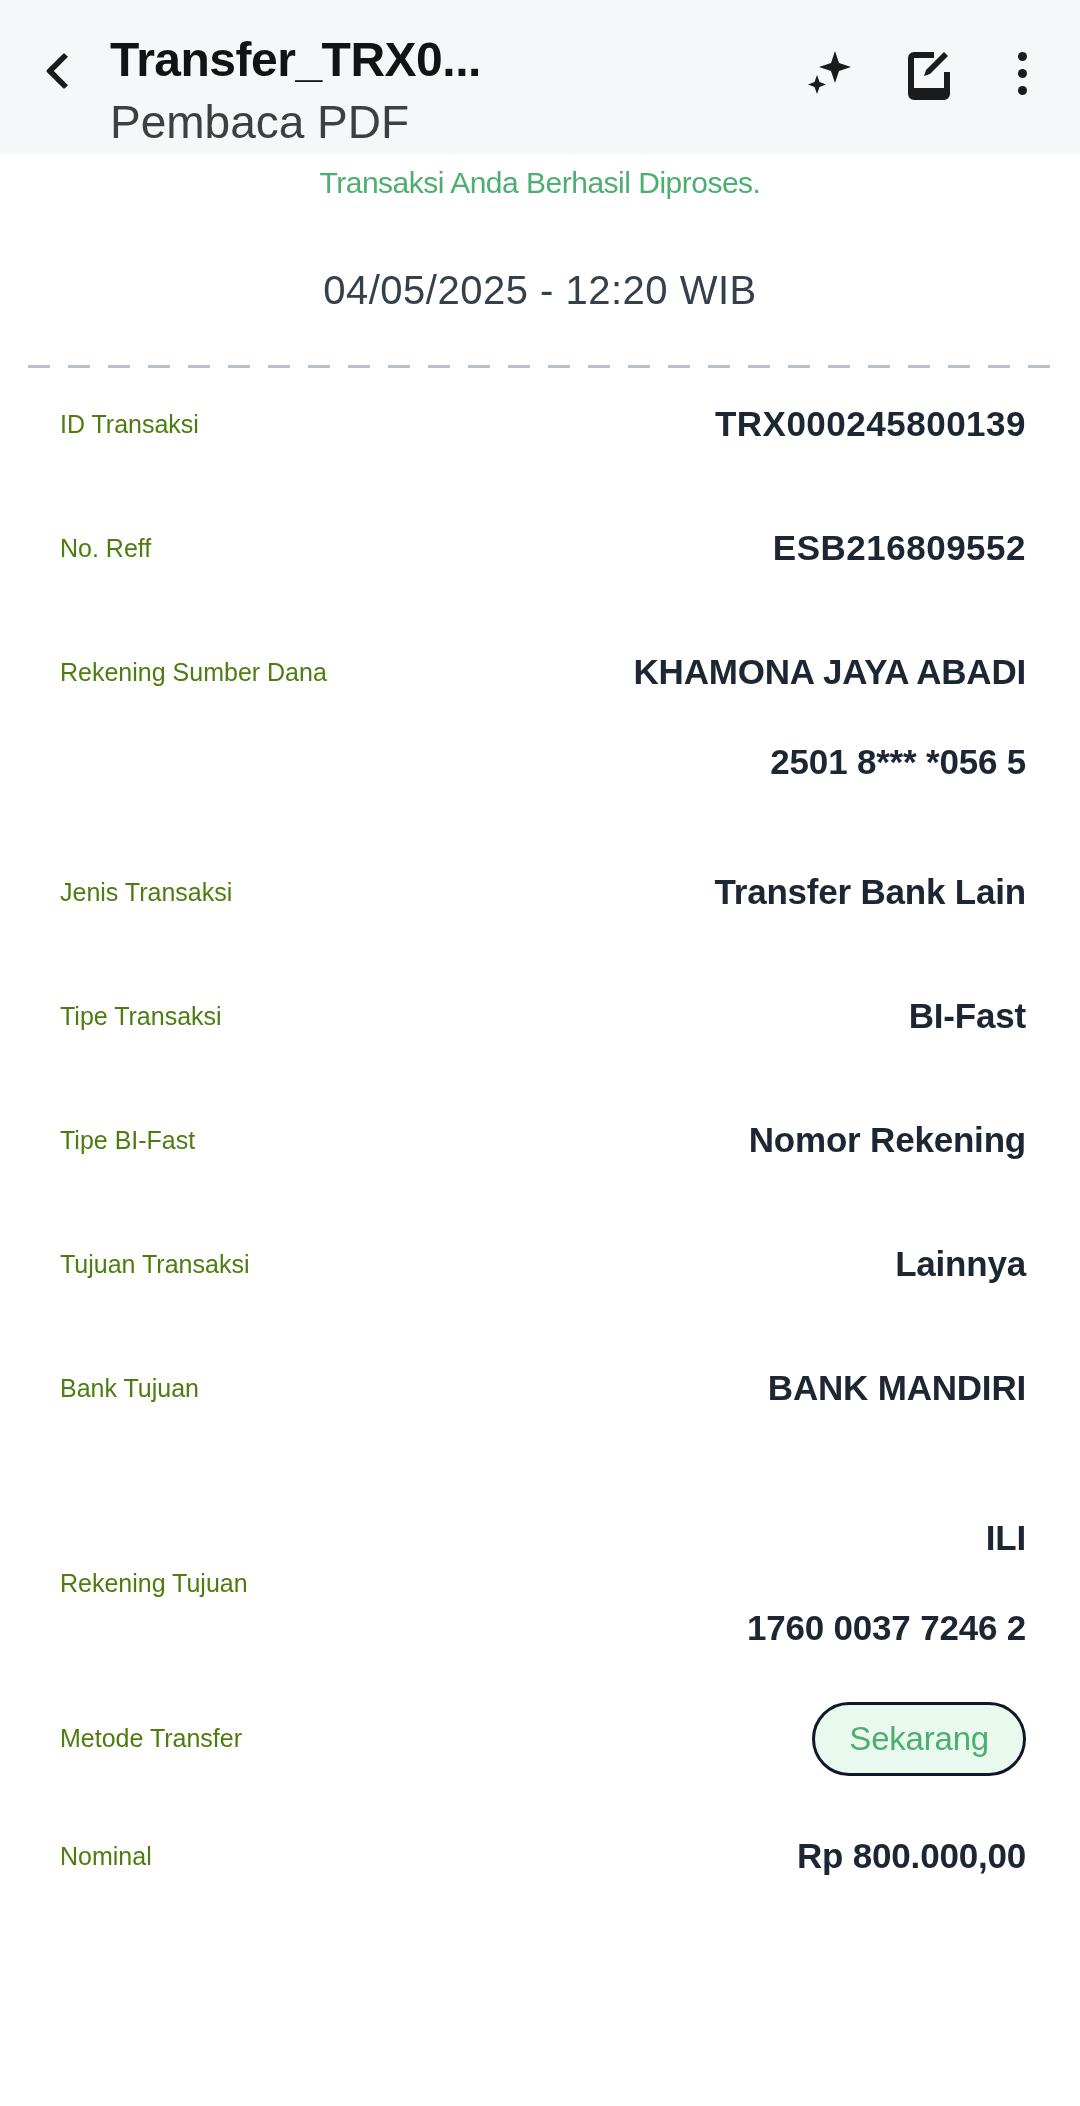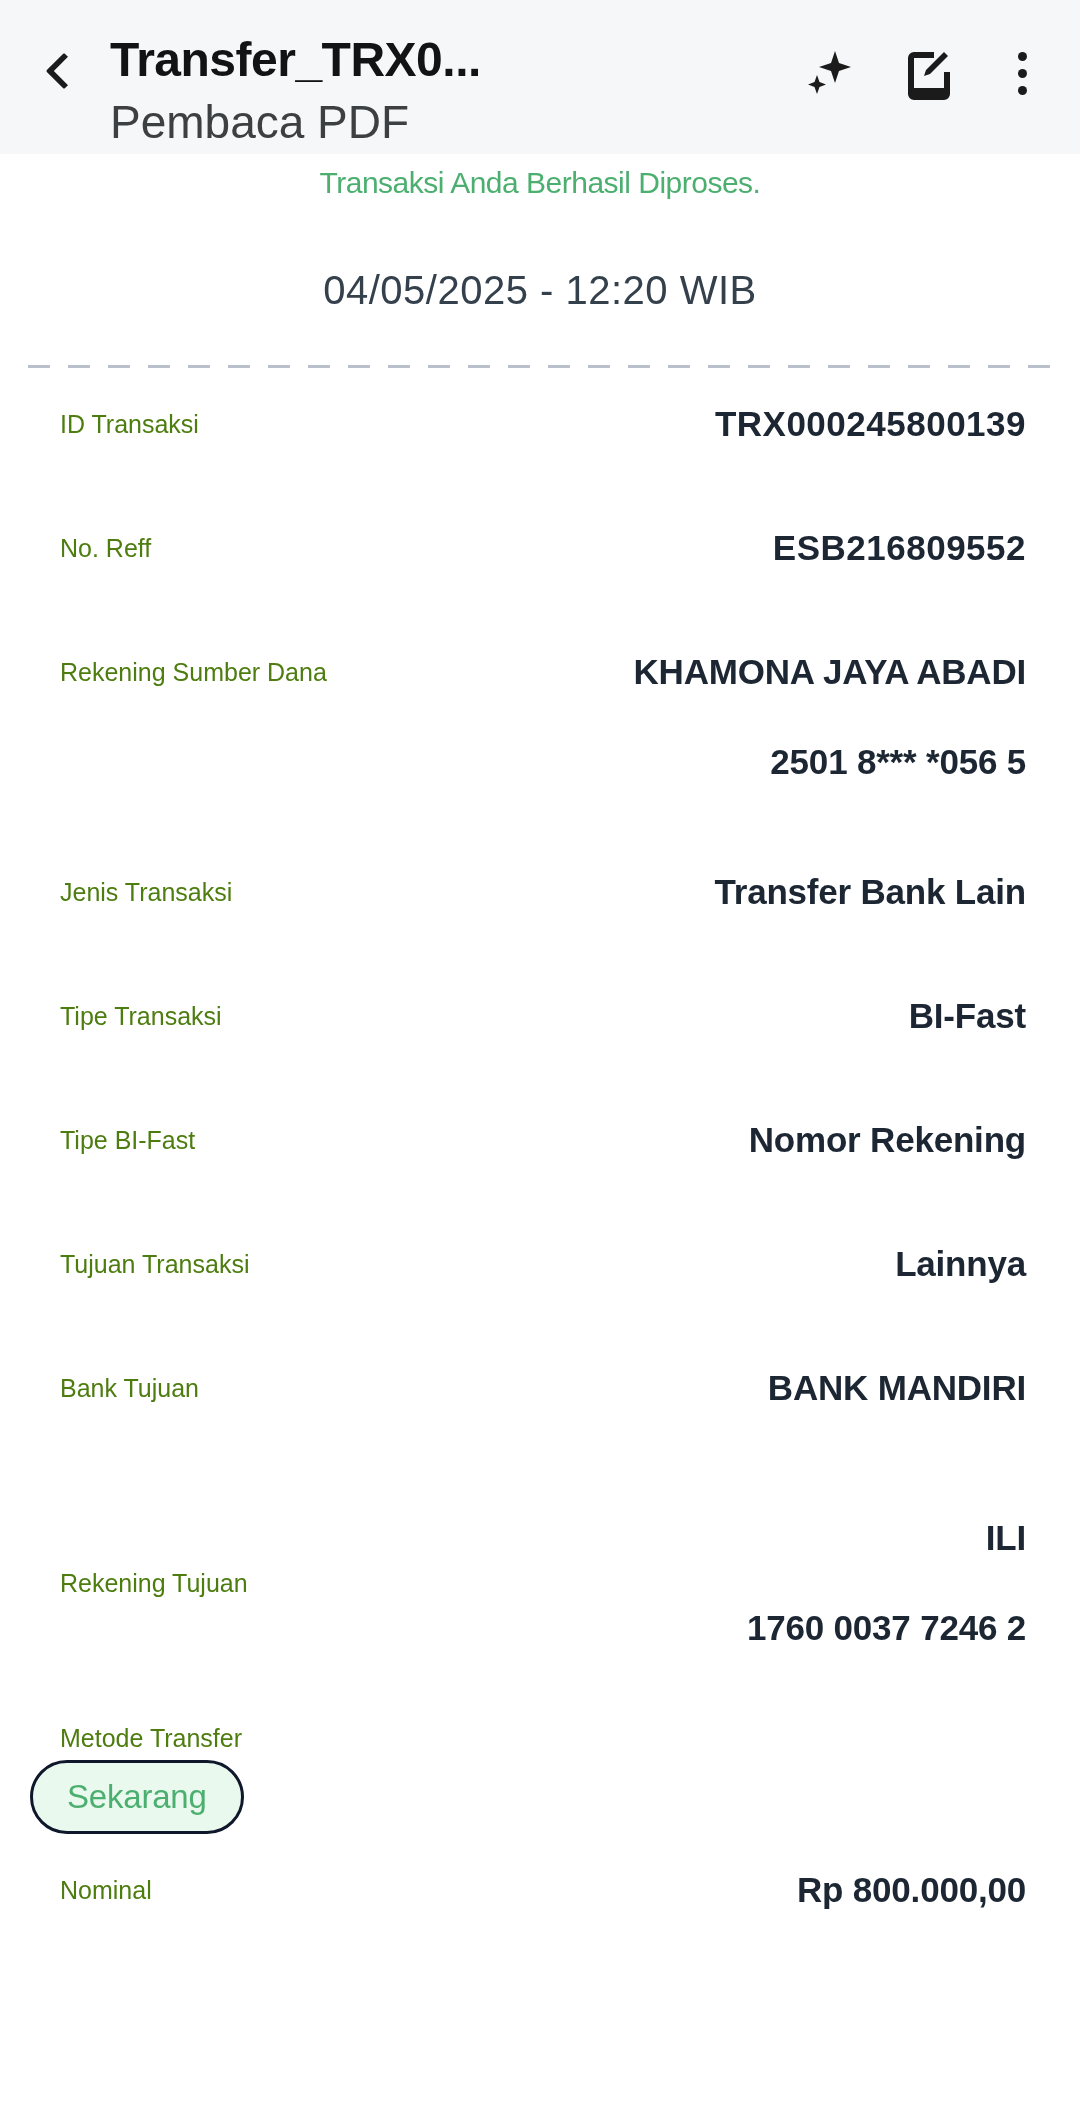--- a/index.html
+++ b/index.html
@@ -249,21 +249,21 @@
       </div>
 
       <div class="row" style="min-height:220px;align-items:center;">
         <div class="row-label">Rekening Tujuan</div>
         <div class="row-value">
           <span>ILI</span>
           <span class="sub">1760 0037 7246 2</span>
         </div>
       </div>
 
-      <div class="row" style="padding-top:26px;flex-direction:column;">
+      <div class="row" style="padding-top:26px;">
         <div class="row-label" style="padding-top:14px;">Metode Transfer</div>
         <div class="row-value">
           <span class="pill">Sekarang</span>
         </div>
       </div>
 
       <div class="row">
         <div class="row-label">Nominal</div>
         <div class="row-value">Rp 800.000,00</div>
       </div>

